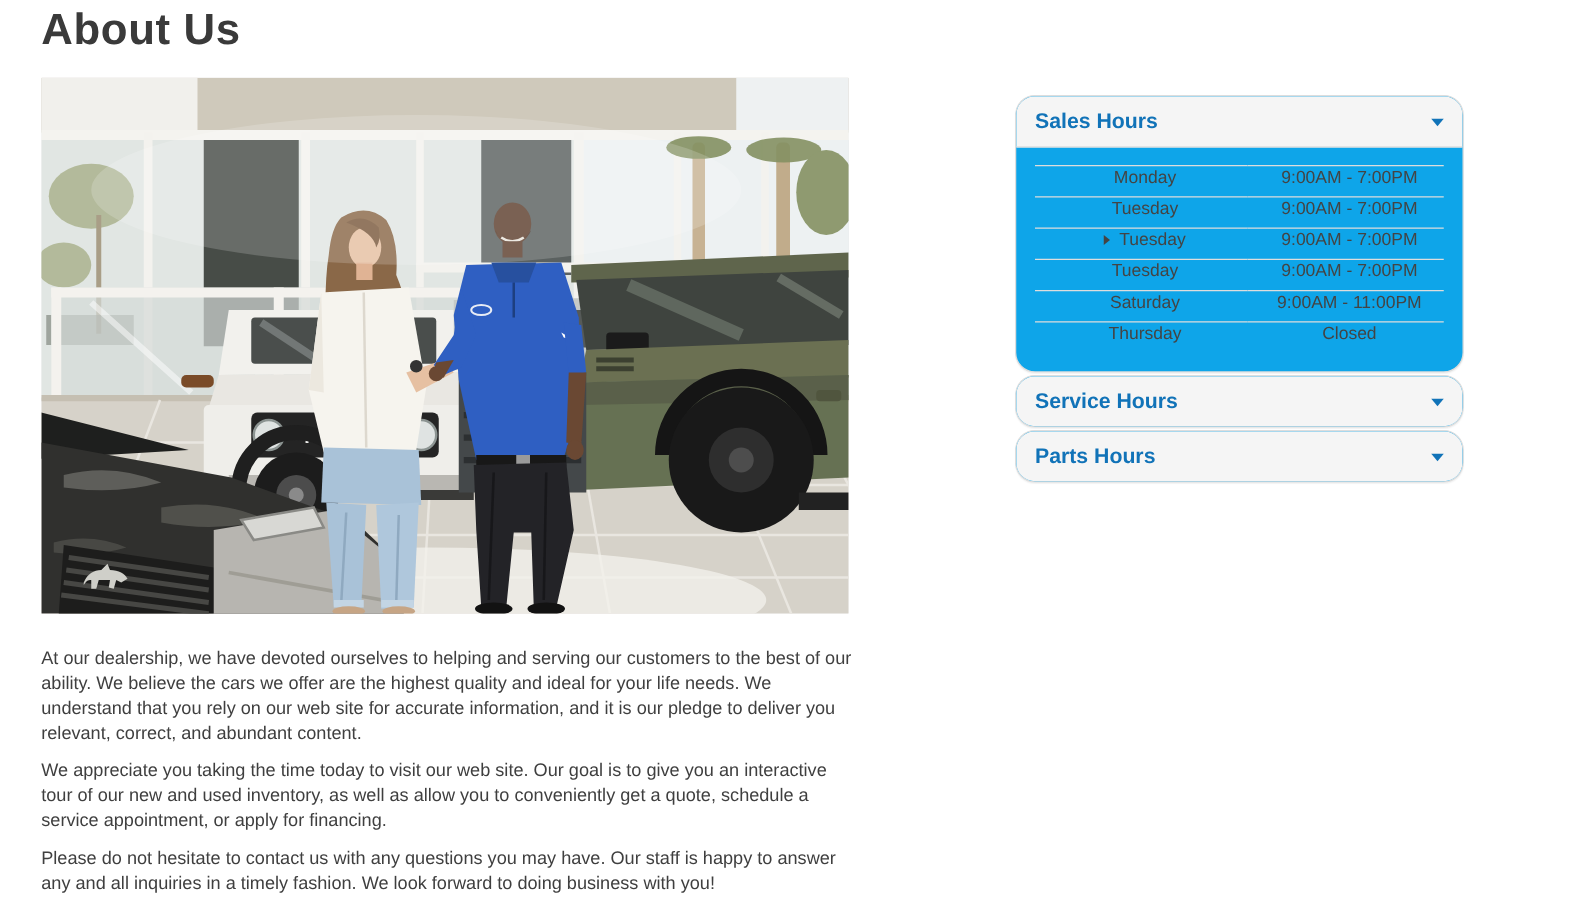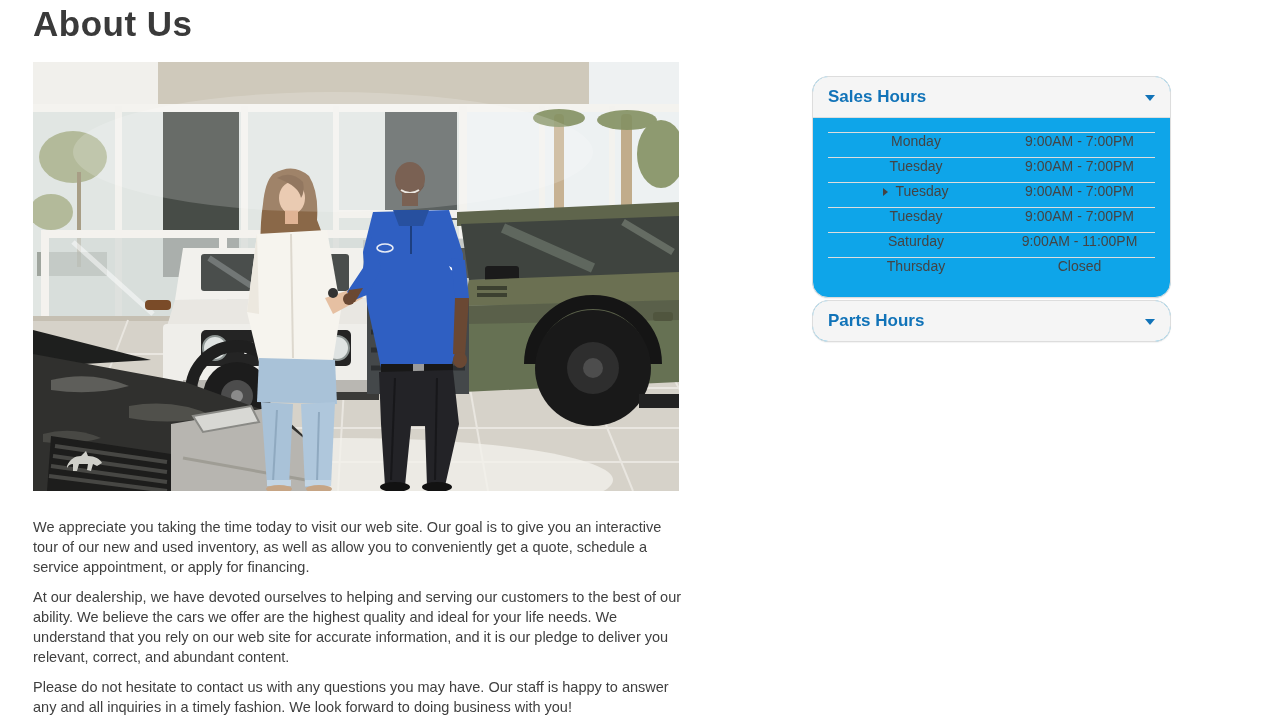--- a/index.html
+++ b/index.html
@@ -254,22 +254,22 @@
         <path d="M404,316 L402,418" stroke="#17171a" stroke-width="2"></path>
         <ellipse cx="362" cy="425" rx="15" ry="5" fill="#121212"></ellipse>
         <ellipse cx="404" cy="425" rx="15" ry="5" fill="#121212"></ellipse>
       </g>
 
       <ellipse cx="300" cy="90" rx="260" ry="60" fill="#ffffff" opacity=".18"></ellipse>
     </svg>
   </div>
 
   <div class="copy">
+    <p>At our dealership, we have devoted ourselves to helping and serving our customers to the best of our ability. We believe the cars we offer are the highest quality and ideal for your life needs. We understand that you rely on our web site for accurate information, and it is our pledge to deliver you relevant, correct, and abundant content.</p>
     <p>We appreciate you taking the time today to visit our web site. Our goal is to give you an interactive tour of our new and used inventory, as well as allow you to conveniently get a quote, schedule a service appointment, or apply for financing.</p>
-    <p>At our dealership, we have devoted ourselves to helping and serving our customers to the best of our ability. We believe the cars we offer are the highest quality and ideal for your life needs. We understand that you rely on our web site for accurate information, and it is our pledge to deliver you relevant, correct, and abundant content.</p>
     <p>Please do not hesitate to contact us with any questions you may have. Our staff is happy to answer any and all inquiries in a timely fashion. We look forward to doing business with you!</p>
   </div>
 
   <div class="panels">
 
     <div class="panel expanded">
       <div class="panel-heading">
         <span class="panel-title">Sales Hours</span>
         <span class="caret"></span>
       </div>
@@ -300,20 +300,26 @@
             </tr>
             <tr>
               <td class="day">Thursday</td>
               <td class="time">Closed</td>
             </tr>
           </tbody>
         </table>
       </div>
     </div>
 
+    <div class="panel">
+      <div class="panel-heading">
+        <span class="panel-title">Service Hours</span>
+        <span class="caret"></span>
+      </div>
+    </div>
 
     <div class="panel">
       <div class="panel-heading">
         <span class="panel-title">Parts Hours</span>
         <span class="caret"></span>
       </div>
     </div>
 
   </div>
 </div>

